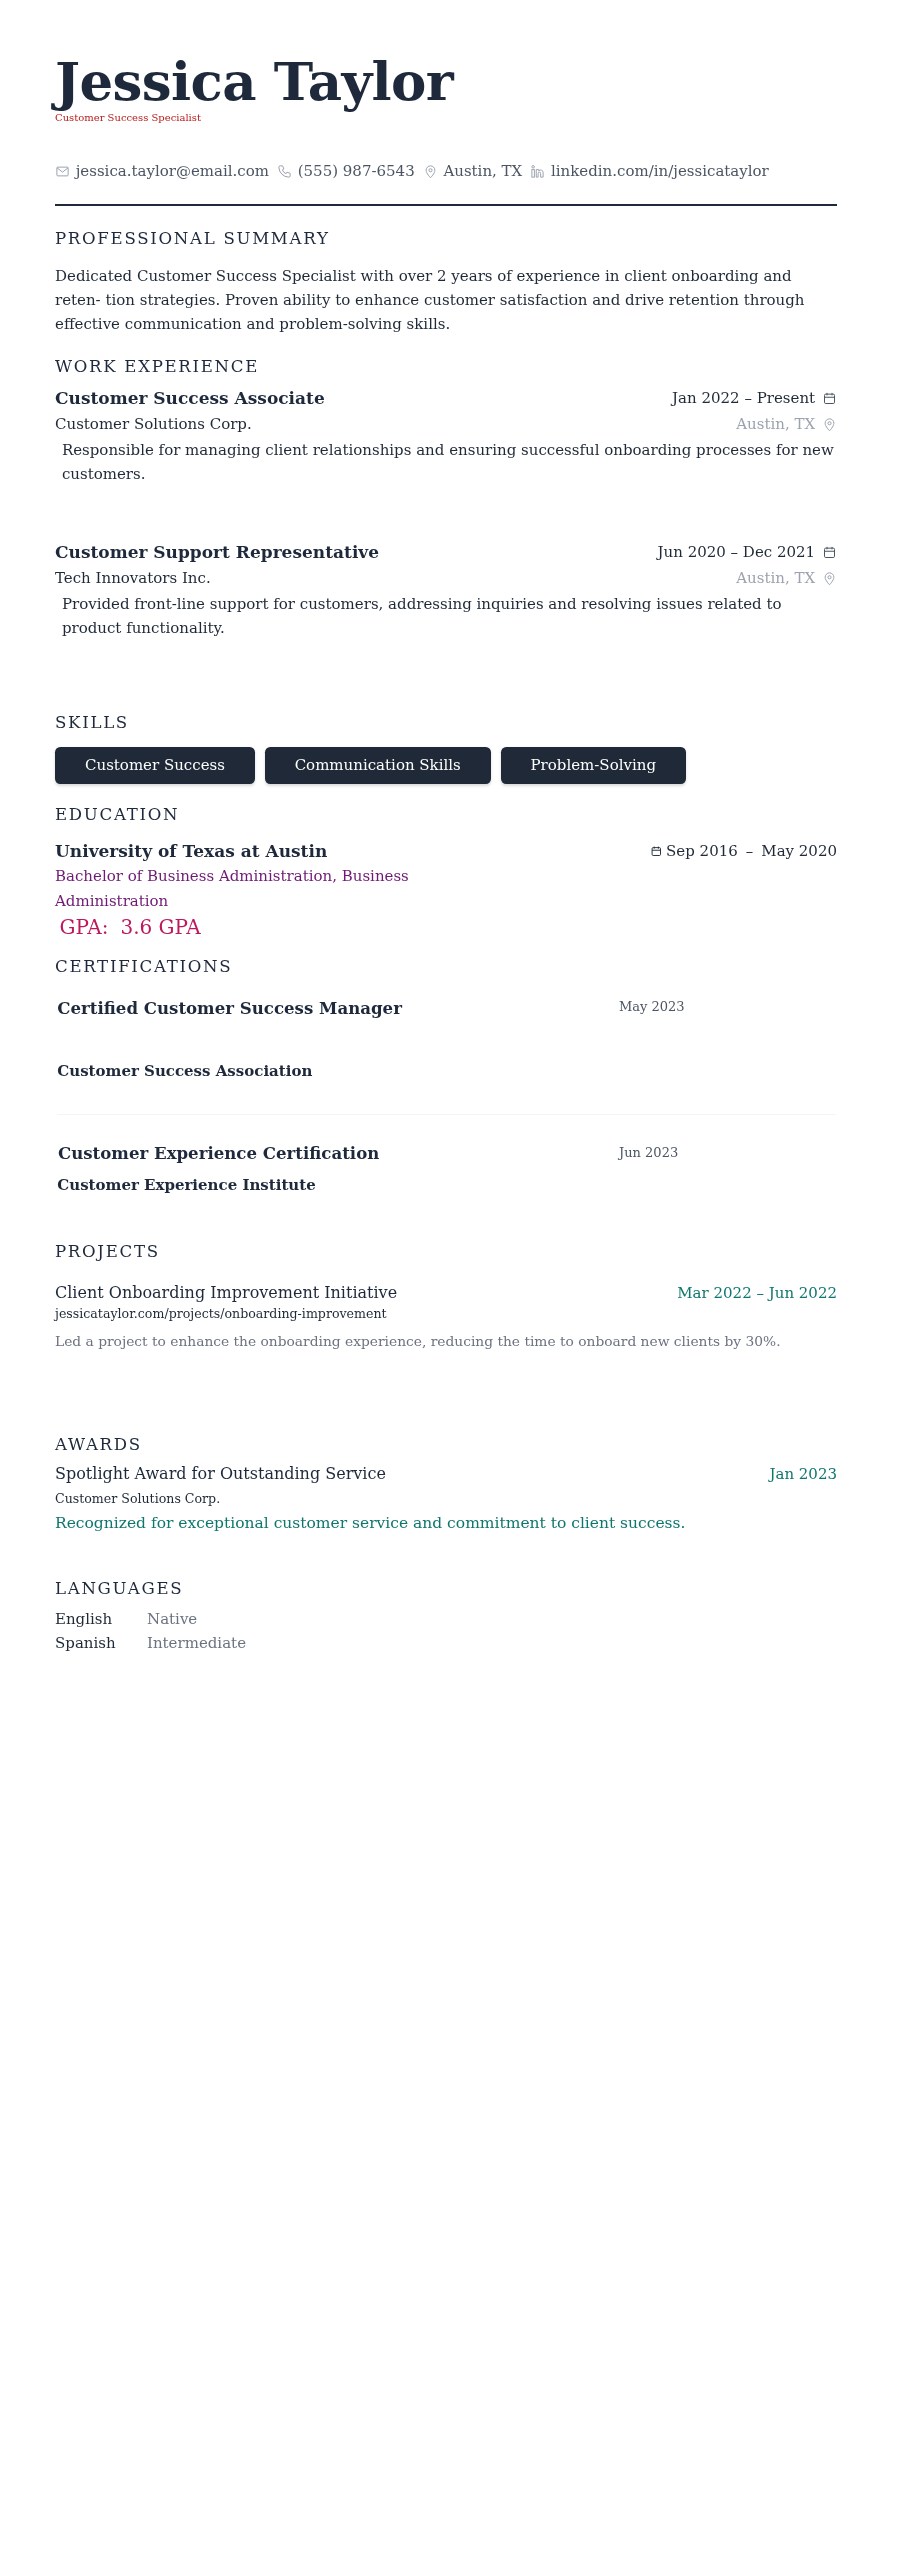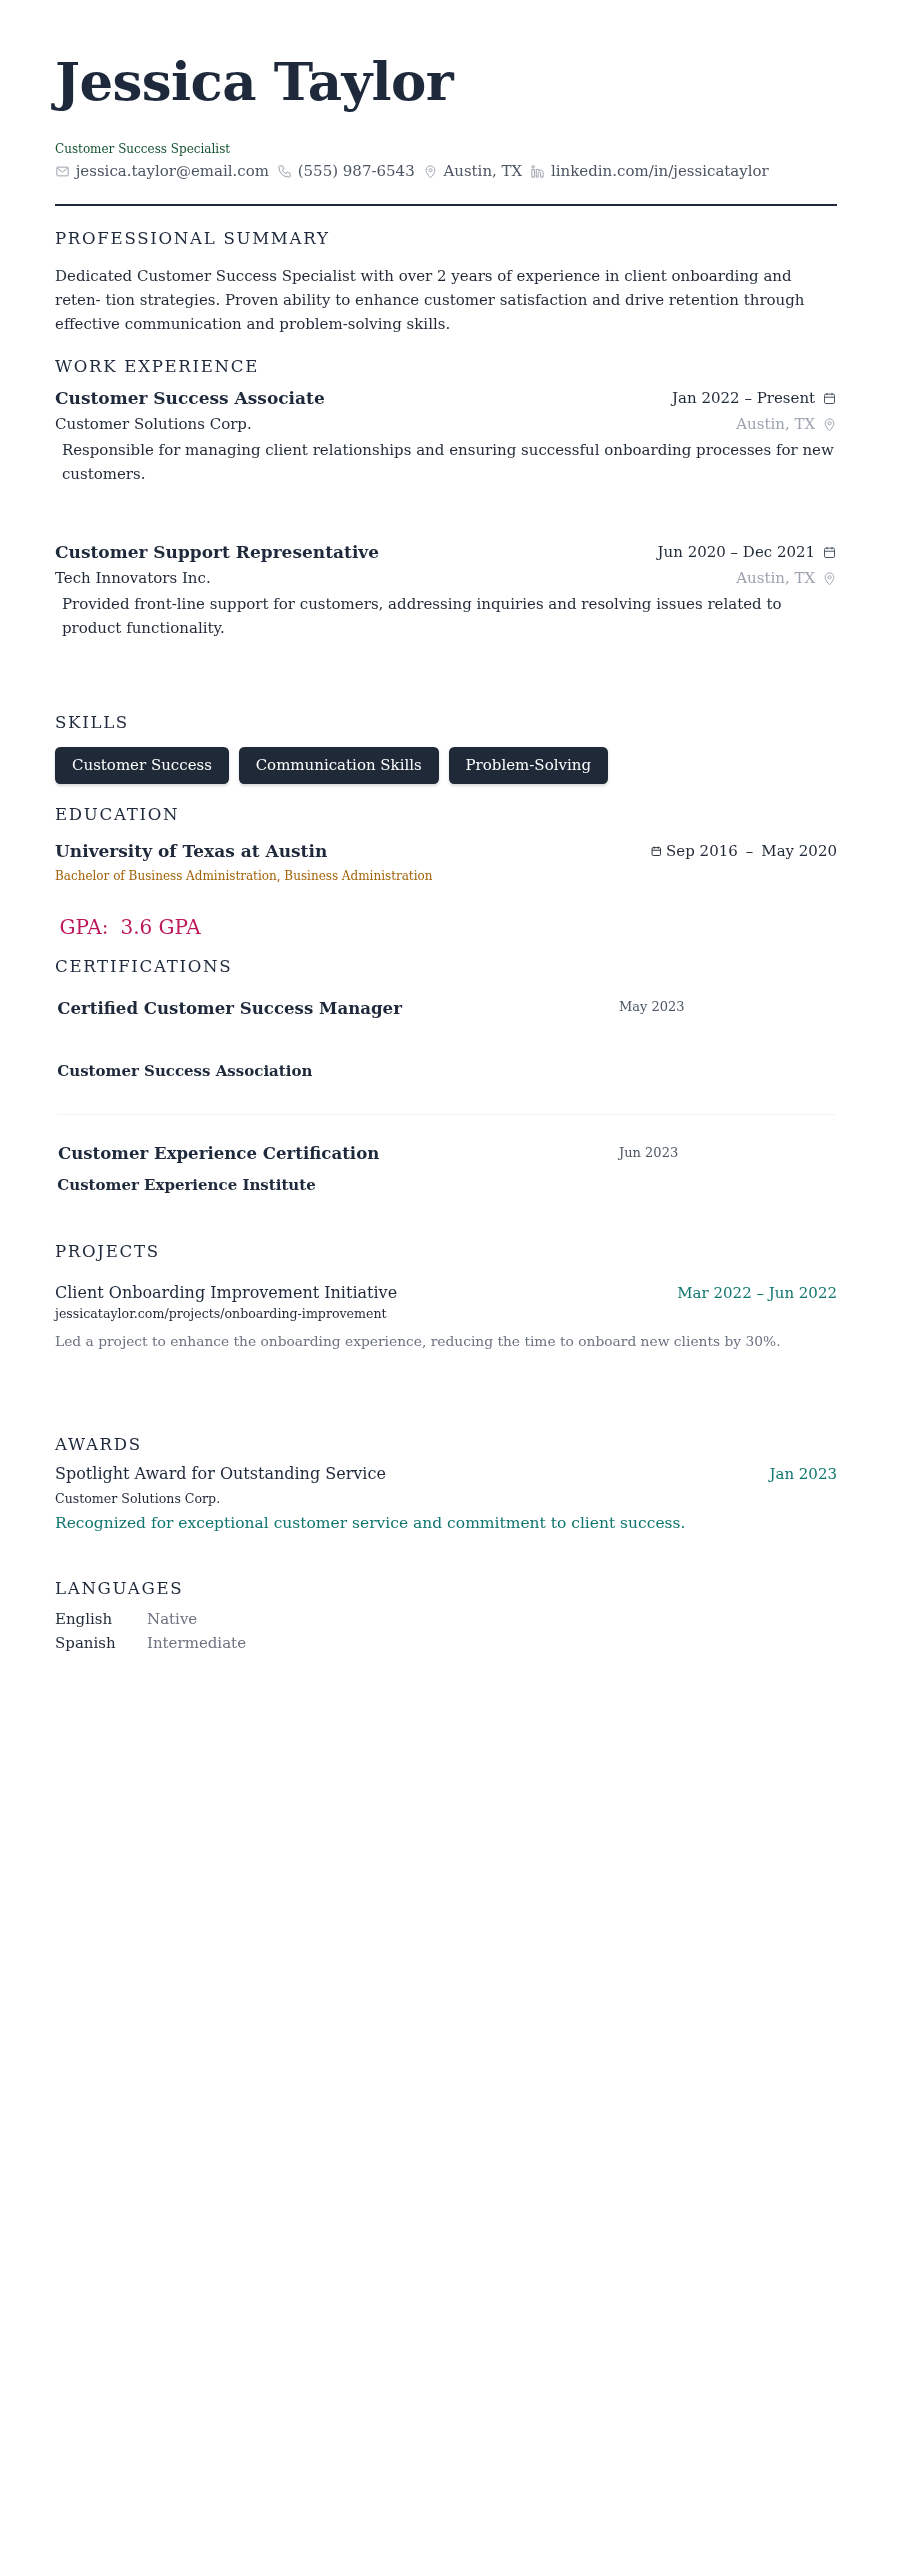--- a/index.html
+++ b/index.html
@@ -6,39 +6,39 @@
   html, body { background: #ffffff; }
   body {
     width: 911px; height: 2576px; position: relative; overflow: hidden;
     font-family: "DejaVu Serif", "Liberation Serif", serif;
     color: #1f2937;
   }
   .page { position: absolute; left: 55px; top: 0; width: 782px; }
   .abs { position: absolute; white-space: nowrap; }
 
   .name { font-size: 53px; font-weight: bold; color: #1e293b; letter-spacing: -0.6px; top: 50px; left: 0; line-height: 63px; }
-  .job-title { font-size: 12px; color: #14532d; top: 140px; left: 0; line-height: 19.5px; }
+  .job-title { font-size: 10px; color: #b91c1c; top: 108px; left: 0; line-height: 19.5px; }
   .contacts { top: 162px; left: 0; display: flex; align-items: center; font-size: 15px; color: #4b5563; line-height: 19.5px; }
   .contact-item { display: flex; align-items: center; margin-right: 8px; text-align: right; }
   .contact-item svg { width: 15px; height: 15px; margin-right: 5.7px; }
   .rule { top: 204px; left: 0; width: 782px; height: 2.3px; background: #1e293b; }
 
   .section-title { font-size: 16.6px; font-weight: normal; letter-spacing: 1.7px; color: #1e293b; left: 0; line-height: 20.6px; }
   .body-text { font-size: 15px; line-height: 24px; color: #1f2937; white-space: normal; }
   .row { left: 0; width: 782px; display: flex; justify-content: space-between; align-items: center; }
   .entry-title { font-size: 17px; font-weight: bold; color: #1e293b; }
   .entry-sub { font-size: 15px; color: #1f2937; }
   .date { font-size: 15px; color: #1f2937; display: flex; align-items: center; }
   .date svg, .loc svg { width: 15px; height: 15px; margin-left: 6.9px; }
   .loc { font-size: 15px; color: #9ca3af; display: flex; align-items: center; }
 
   .chips { top: 747px; left: 0; display: flex; gap: 9.7px; }
-  .chip { background: #1f2937; color: #ffffff; font-size: 15px; height: 37px; line-height: 37px; padding: 0 17px; border-radius: 5.2px; box-shadow: 0 1.7px 2.9px rgba(0,0,0,0.15); }
-
-  .edu-degree { font-size: 12px; line-height: 25px; color: #a16207; width: 436px; white-space: normal; }
+  .chip { background: #1f2937; color: #ffffff; font-size: 15px; height: 37px; line-height: 37px; padding: 0 30px; border-radius: 5.2px; box-shadow: 0 1.7px 2.9px rgba(0,0,0,0.15); }
+
+  .edu-degree { font-size: 15px; line-height: 25px; color: #701a75; width: 436px; white-space: normal; }
   .gpa { font-size: 20px; color: #be185d; }
 
   .cert-title { font-size: 16.6px; font-weight: bold; color: #1e293b; }
   .cert-issuer { font-size: 15px; font-weight: bold; color: #1e293b; }
   .cert-date { font-size: 13px; color: #4b5563; }
   .divider { left: 2.3px; width: 779px; height: 1.1px; background: #f3f4f6; }
 
   .proj-title { font-size: 16px; font-weight: normal; color: #1e293b; }
   .proj-link { font-size: 12.6px; color: #1f2937; }
   .muted { font-size: 15px; color: #0f766e; }

